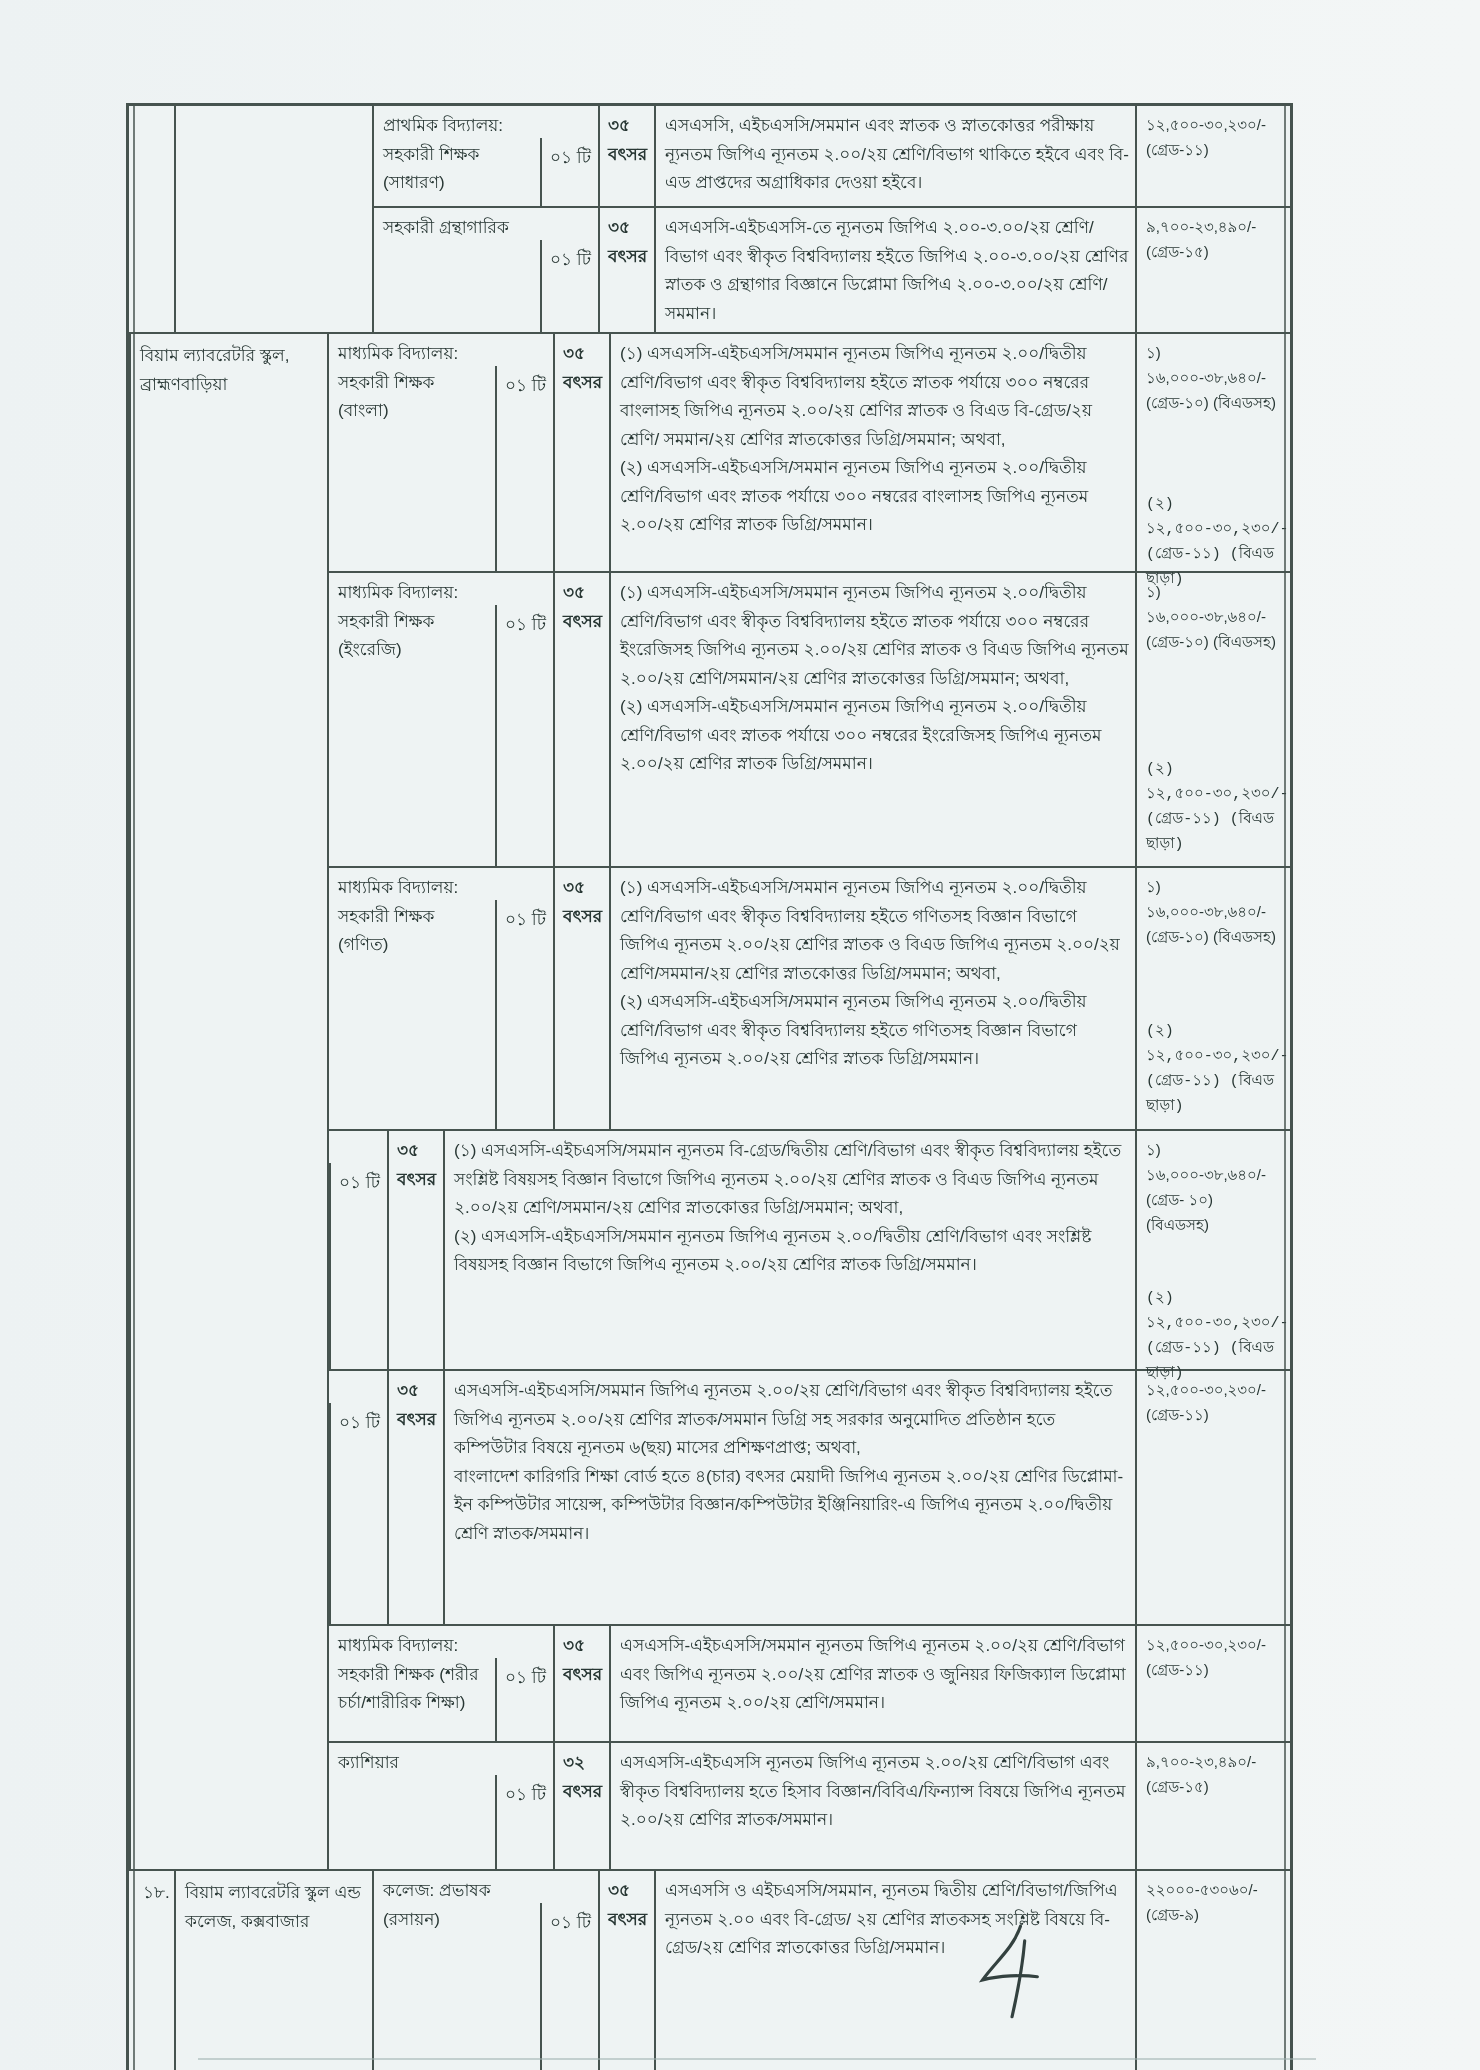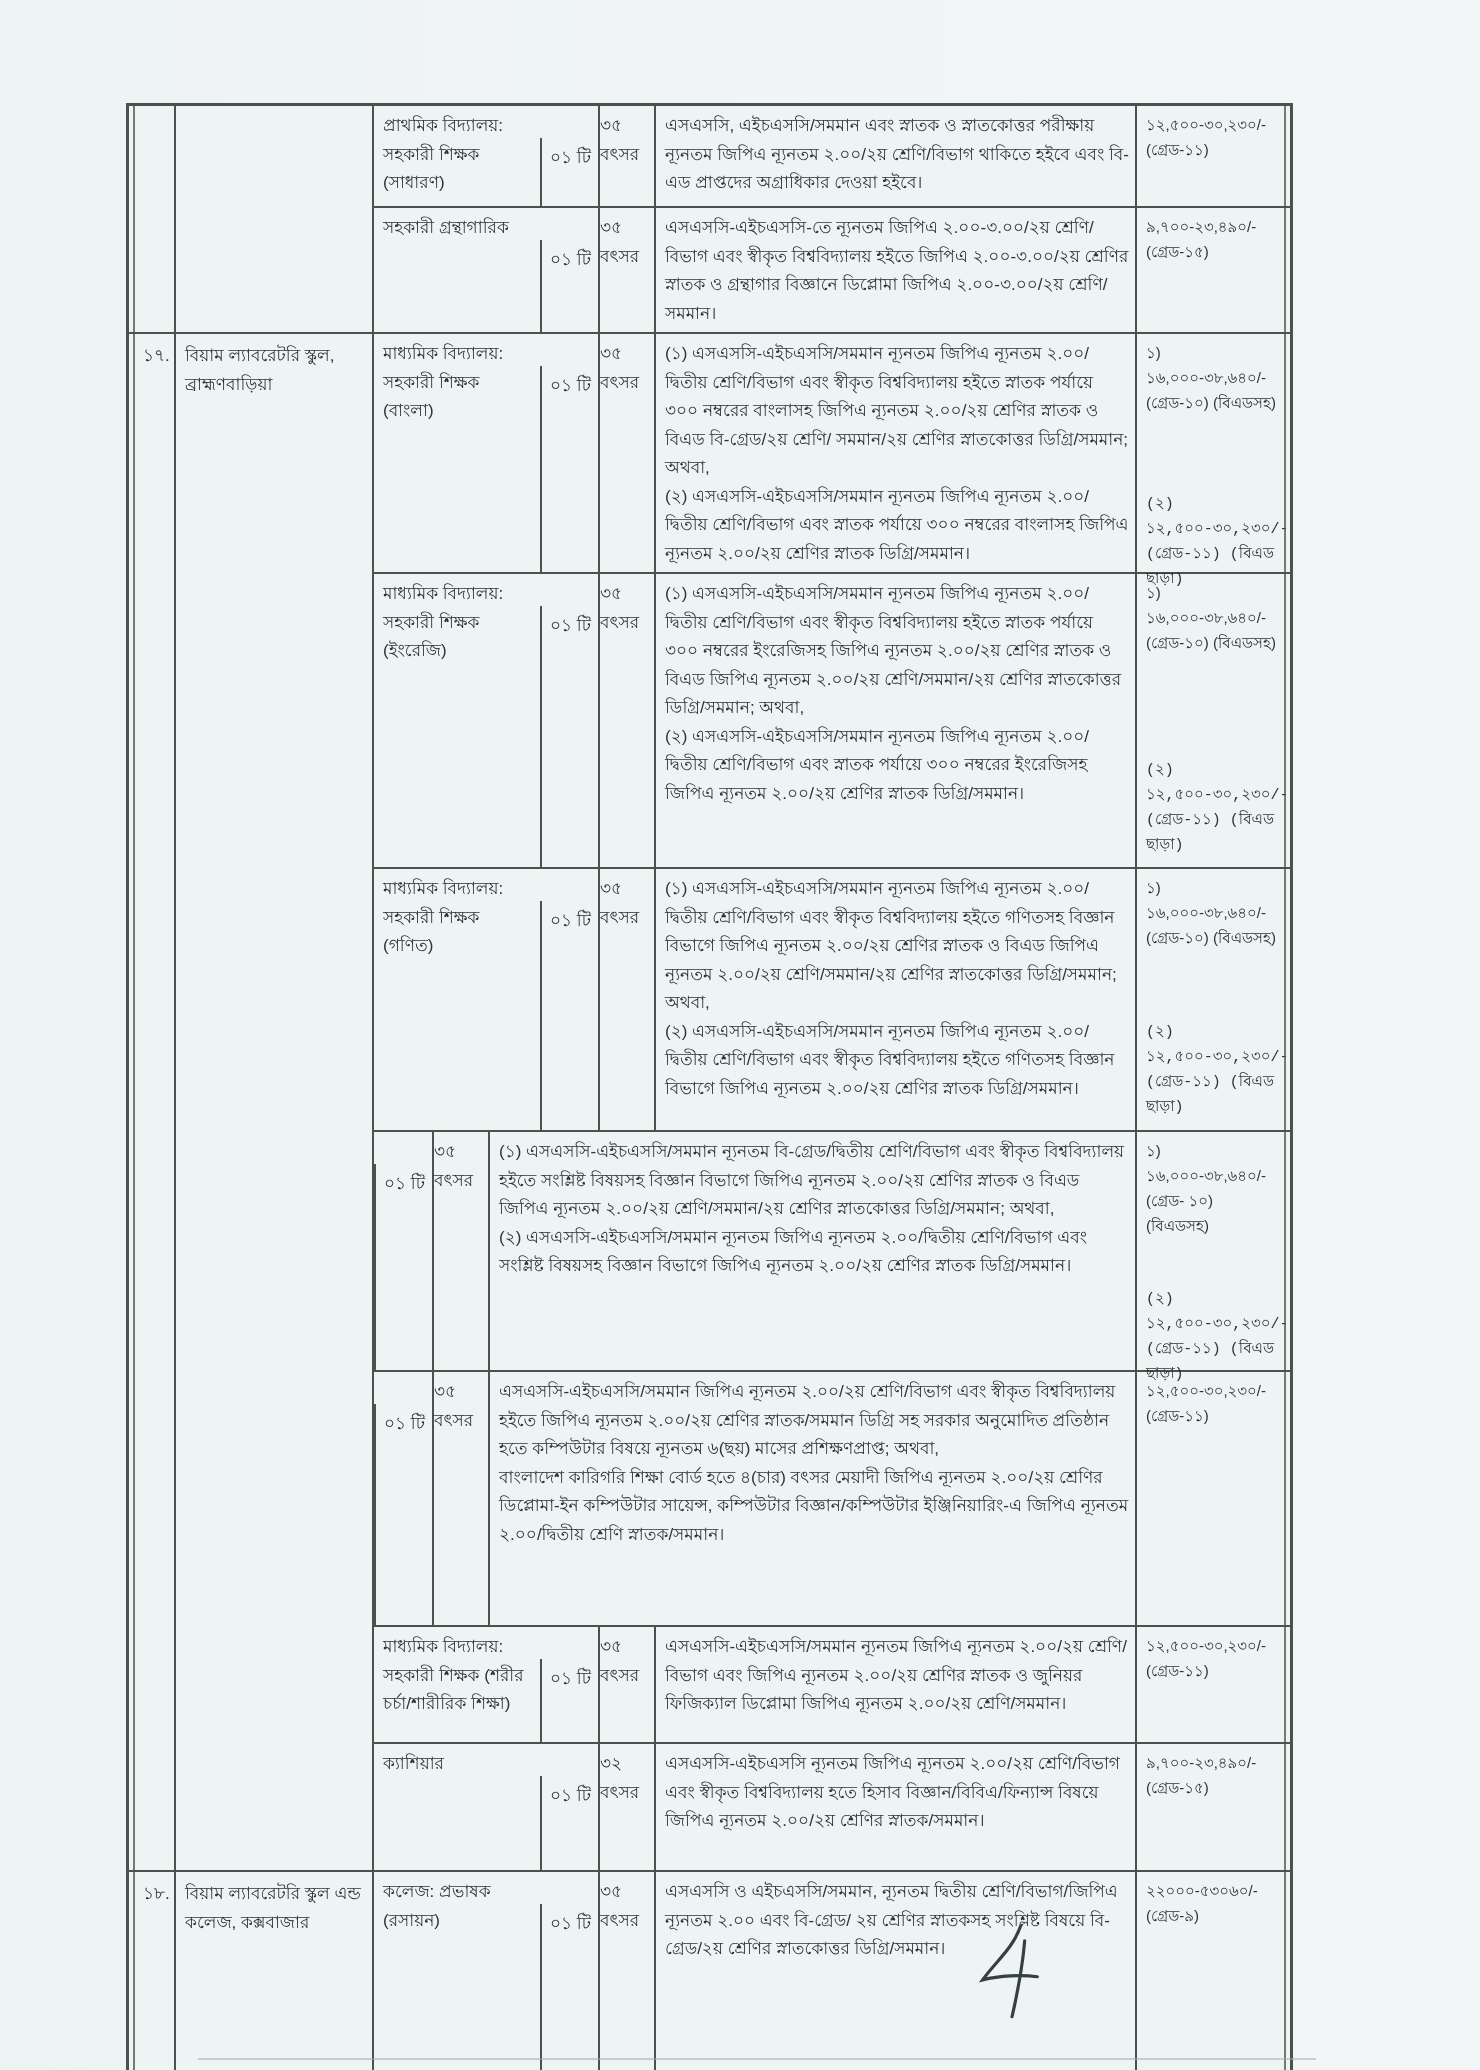--- a/index.html
+++ b/index.html
@@ -36,21 +36,21 @@
   }
   .rows{flex:1 1 auto;display:flex;flex-direction:column;border-left:2px solid var(--bc);}
   .subrow{display:flex;border-top:2px solid var(--bc);}
   .subrow:first-child{border-top:none;}
   .cell{
     padding:6px 6px 4px 9px;font-size:17px;font-weight:500;line-height:28.5px;
     border-left:2px solid var(--bc);
   }
   .post-cell{flex:0 0 166px;border-left:none;}
   .cnt-cell{flex:0 0 58px;padding-left:8px;margin-top:32px;}
-  .age-cell{flex:0 0 56px;padding-left:0;}
+  .age-cell{flex:0 0 56px;padding-left:8px;font-weight:bold;}
   .quali-cell{flex:1 1 auto;}
   .salary-cell{
     flex:0 0 155px;position:relative;
     font-size:15px;line-height:25px;padding-right:10px;
   }
   .qp{margin:0;}
   .s2{position:absolute;left:9px;right:3px;font-family:Liberation Mono, monospace;}
 
   .handwritten{position:absolute;left:972px;top:1922px;width:78px;height:100px;}
   .bottom-faint-line{
@@ -89,21 +89,20 @@
         </div>
         <div class="cell salary-cell">
           <div>৯,৭০০-২৩,৪৯০/- (গ্রেড-১৫)</div>
         </div>
       </div>
 
     </div>
   </div>
 
   <div class="group">
-    <div class="serial-cell">১৭.</div>
     <div class="inst-cell">বিয়াম ল্যাবরেটরি স্কুল, ব্রাহ্মণবাড়িয়া</div>
     <div class="rows">
 
       <div class="subrow" style="min-height:237px">
         <div class="cell post-cell">মাধ্যমিক বিদ্যালয়: সহকারী শিক্ষক (বাংলা)</div>
         <div class="cell cnt-cell">০১ টি</div>
         <div class="cell age-cell">৩৫ বৎসর</div>
         <div class="cell quali-cell">
           <p class="qp">(১) এসএসসি-এইচএসসি/সমমান ন্যূনতম জিপিএ ন্যূনতম ২.০০/দ্বিতীয় শ্রেণি/বিভাগ এবং স্বীকৃত বিশ্ববিদ্যালয় হইতে স্নাতক পর্যায়ে ৩০০ নম্বরের বাংলাসহ জিপিএ ন্যূনতম ২.০০/২য় শ্রেণির স্নাতক ও বিএড বি-গ্রেড/২য় শ্রেণি/ সমমান/২য় শ্রেণির স্নাতকোত্তর ডিগ্রি/সমমান; অথবা,</p>
           <p class="qp">(২) এসএসসি-এইচএসসি/সমমান ন্যূনতম জিপিএ ন্যূনতম ২.০০/দ্বিতীয় শ্রেণি/বিভাগ এবং স্নাতক পর্যায়ে ৩০০ নম্বরের বাংলাসহ জিপিএ ন্যূনতম ২.০০/২য় শ্রেণির স্নাতক ডিগ্রি/সমমান।</p>

